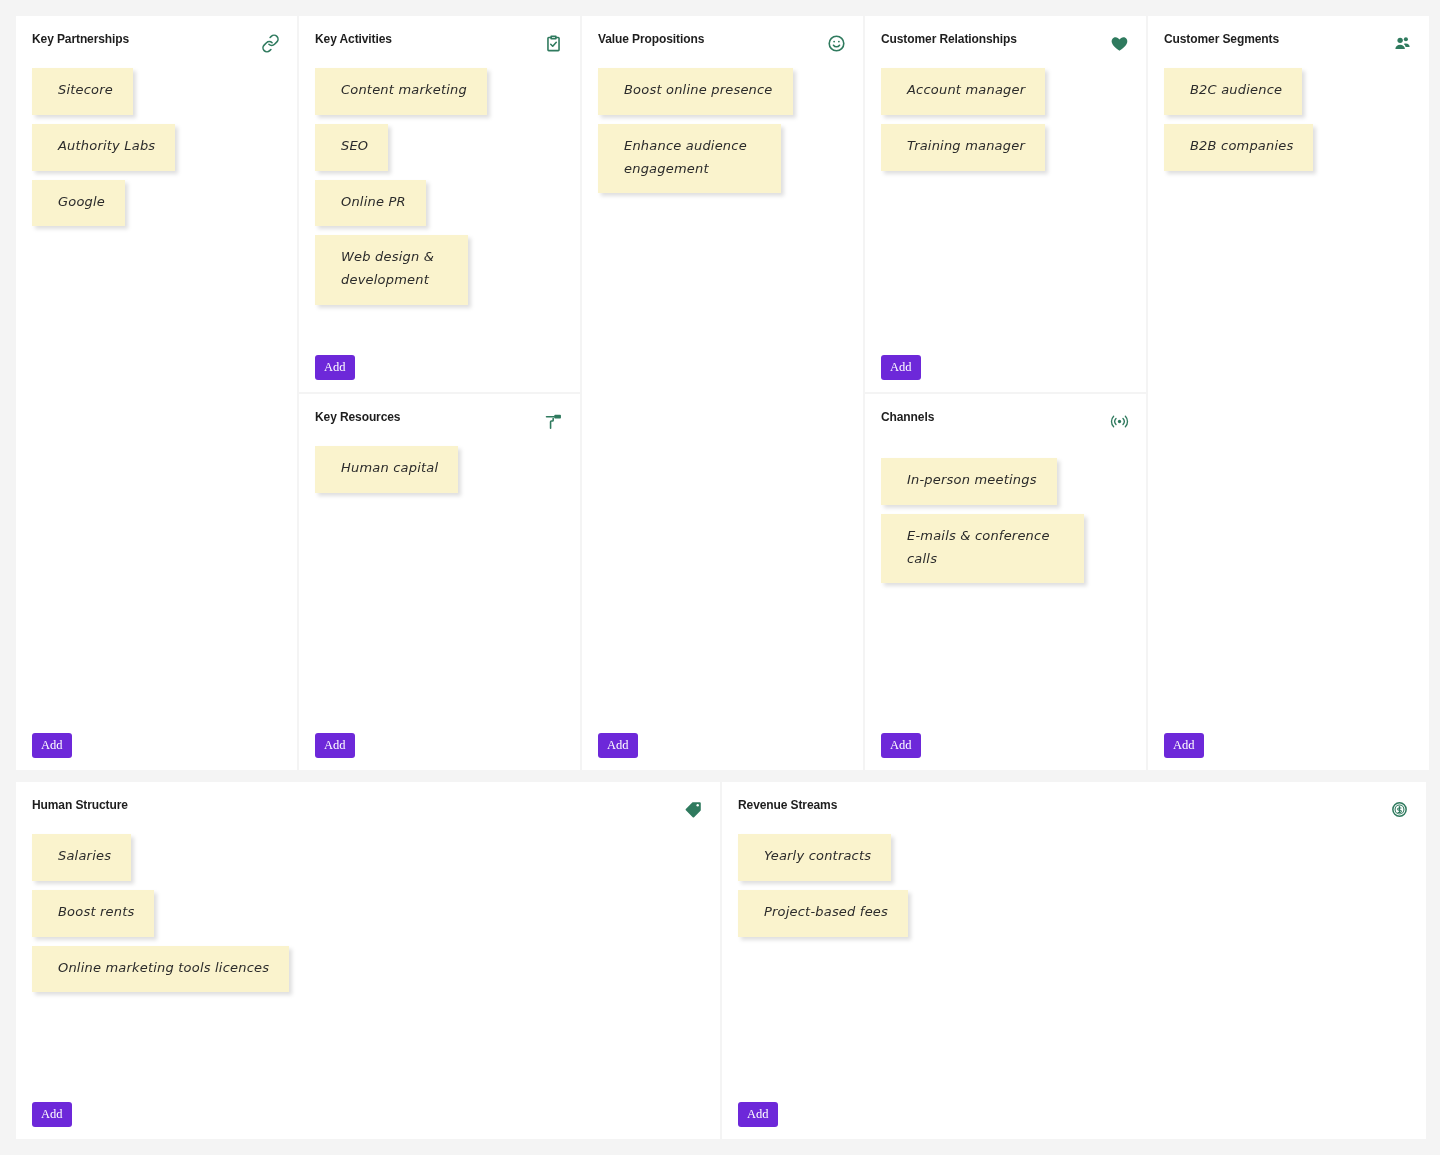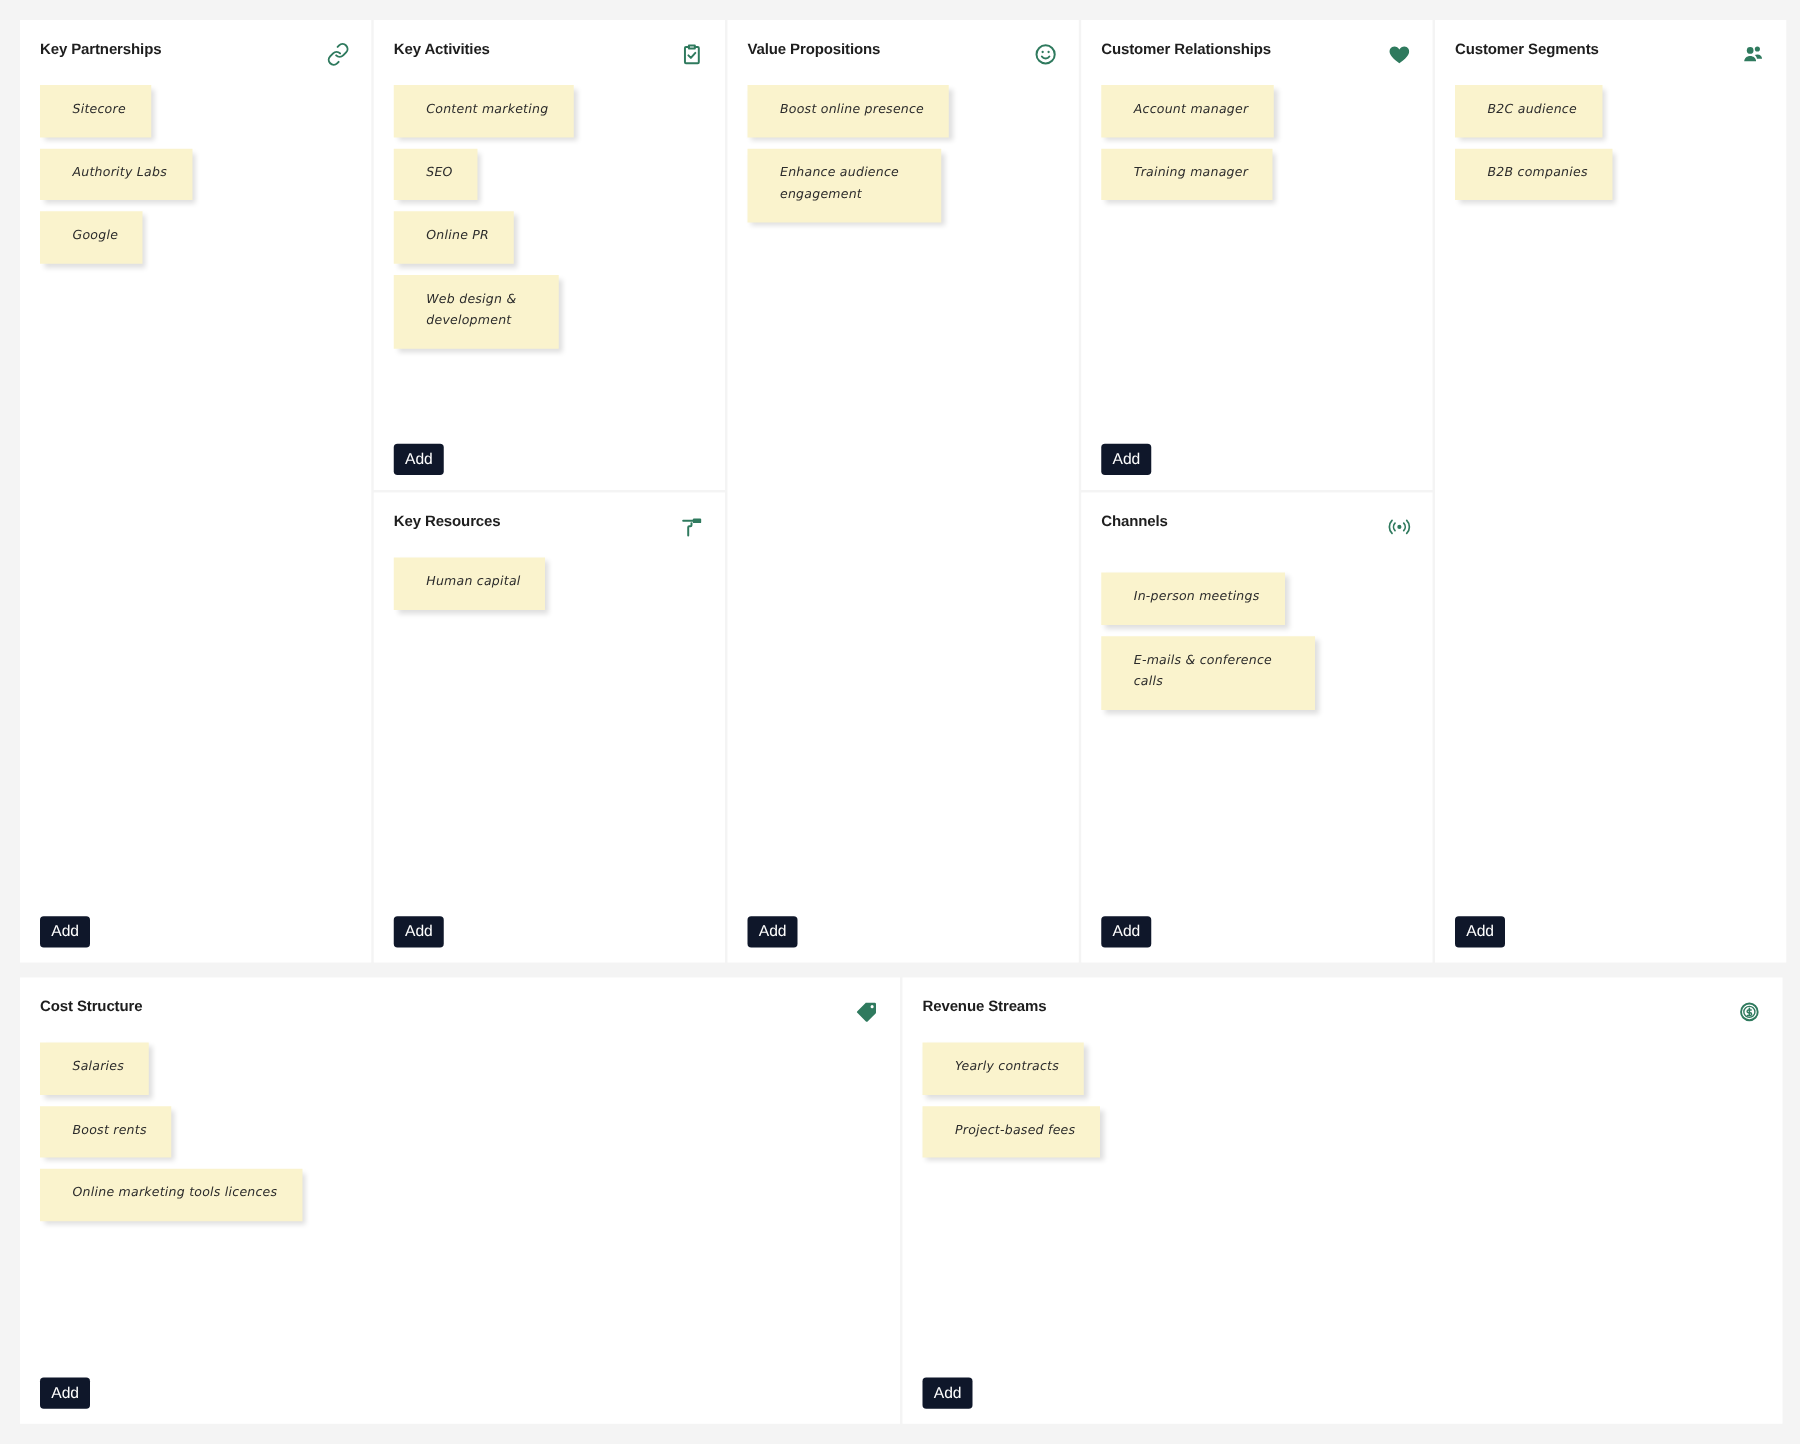--- a/index.html
+++ b/index.html
@@ -83,42 +83,42 @@
     gap: 9px;
     flex: 1 1 auto;
     min-height: 0;
   }
 
   .note {
     background: #faf3cd;
     color: #2b2b2b;
     font-family: "DejaVu Sans", sans-serif;
     font-style: italic;
-    font-size: 10px;
+    font-size: 13px;
     line-height: 1.75;
     padding: 11px 20px 13px 26px;
     max-width: 100%;
     box-shadow: 3px 3px 4px rgba(0,0,0,0.13);
     white-space: pre-line;
     letter-spacing: 0.2px;
   }
 
   .add-wrap { flex: none; padding-top: 8px; }
 
   .add-btn {
     display: inline-block;
-    background: #0f172a;
+    background: #6d28d9;
     color: #ffffff;
     font-size: 12.5px;
     line-height: 1;
     padding: 6px 9px 7px 9px;
     border: none;
     border-radius: 3px;
     cursor: pointer;
-    font-family: Liberation Sans, sans-serif;
+    font-family: Liberation Serif, serif;
   }
 
   .note-wide  { padding-right: 34px; }
 </style>
 </head>
 <body>
 
 <div class="canvas">
 
   <div class="top-block">
@@ -268,21 +268,21 @@
         <button class="add-btn">Add</button>
       </div>
     </section>
 
   </div>
 
   <div class="bottom-block">
 
     <section class="panel">
       <div class="panel-head">
-        <div class="panel-title">Cost Structure</div>
+        <div class="panel-title">Human Structure</div>
         <span class="panel-icon">
           <svg width="19" height="19" viewBox="0 0 24 24" fill="currentColor">
             <path d="M11.3 2.8H20a1.2 1.2 0 0 1 1.2 1.2v8.7c0 .33-.13.64-.36.87l-8.1 8.1a1.2 1.2 0 0 1-1.7 0l-8.7-8.7a1.2 1.2 0 0 1 0-1.7l8.1-8.1c.23-.23.54-.37.86-.37z"></path>
             <circle cx="17.3" cy="6.7" r="1.55" fill="#ffffff"></circle>
           </svg>
         </span>
       </div>
       <div class="notes">
         <div class="note">Salaries</div>
         <div class="note">Boost rents</div>

